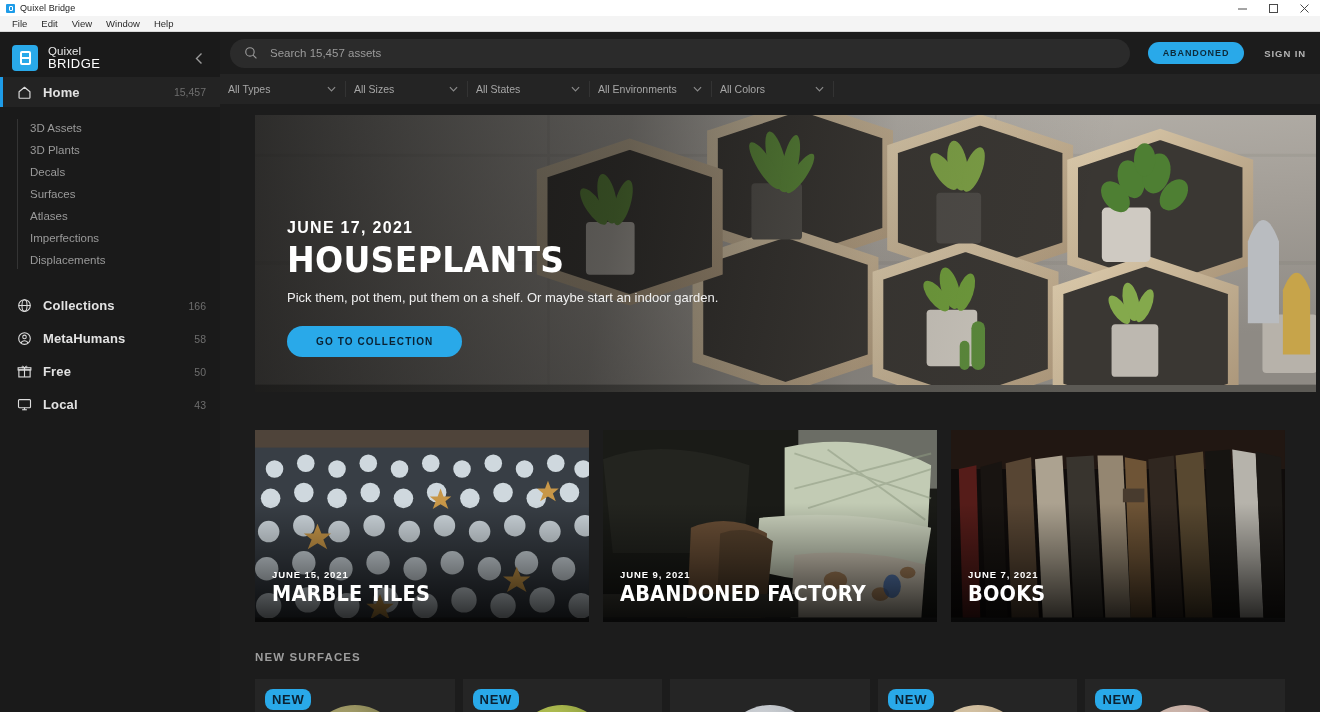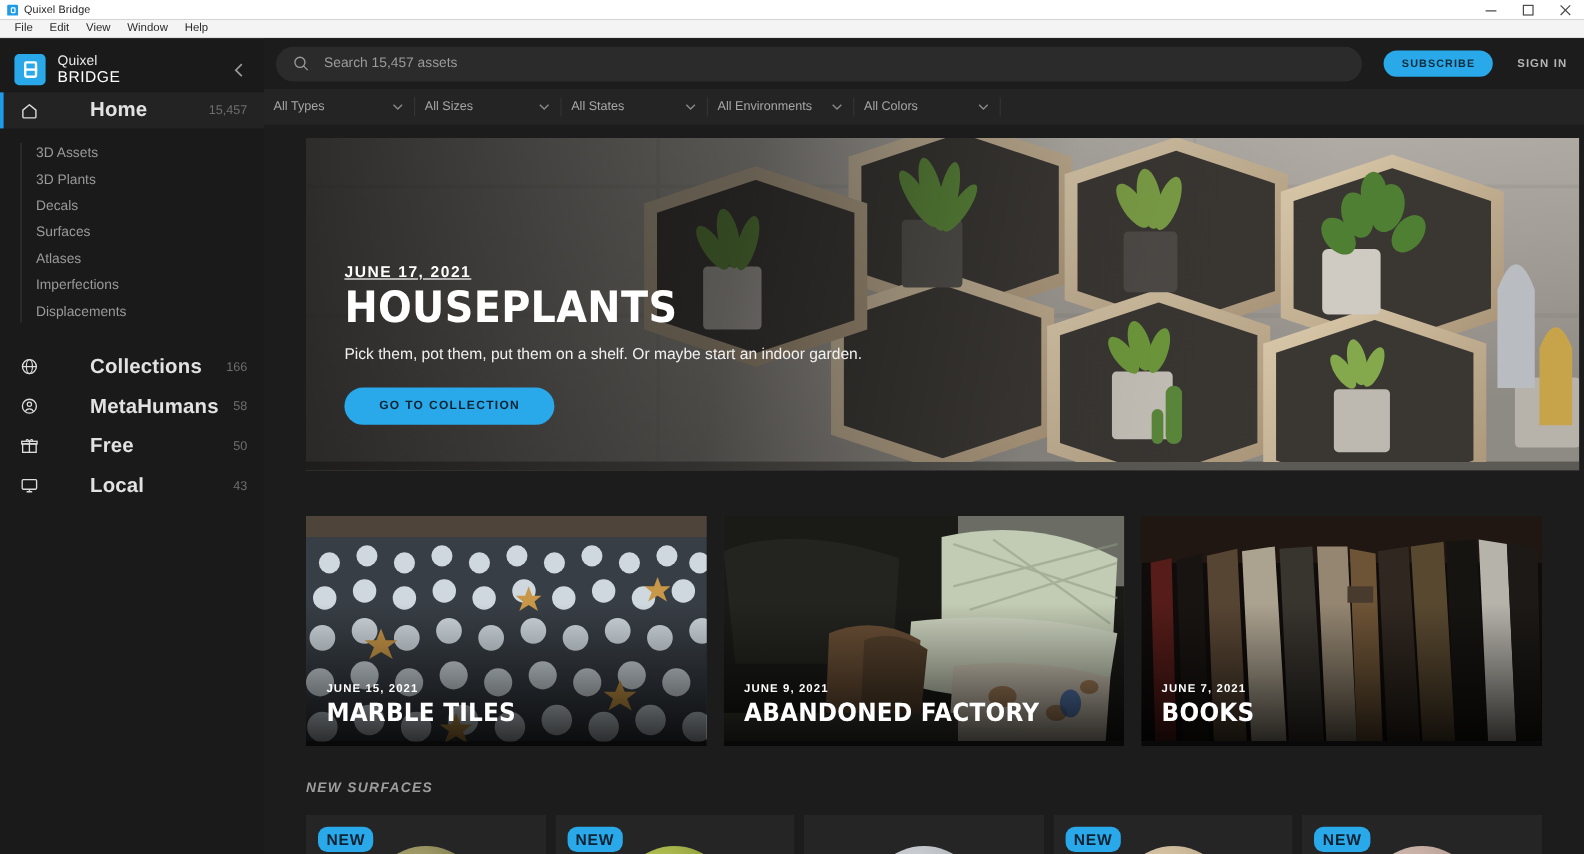--- a/index.html
+++ b/index.html
@@ -79,21 +79,21 @@
   .navrow.active { background: #232323; }
   .navrow.active::before {
     content: ""; position: absolute; left: 0; top: 0; bottom: 0;
     width: 3px; background: #1e9ce8;
   }
   .navrow .nicon {
     width: 17px; height: 17px; margin-right: 10px;
     display: flex; align-items: center; justify-content: center;
     color: #d7d7d7; flex-shrink: 0;
   }
-  .navrow .nlabel { font-size: 17px; color: #e2e2e2; font-weight: bold; letter-spacing: .15px; margin-left: 32px; }
+  .navrow .nlabel { font-size: 13px; color: #e2e2e2; font-weight: bold; letter-spacing: .15px; }
   .navrow .ncount { margin-left: auto; font-size: 10.5px; color: #6e6e6e; }
 
   .subnav { margin: 10px 0 6px 0; position: relative; padding-left: 30px; }
   .subnav::before {
     content: ""; position: absolute; left: 17px; top: 2px; bottom: 2px;
     width: 1px; background: #343434;
   }
   .subitem {
     height: 22px; display: flex; align-items: center;
     font-size: 11.5px; color: #9a9a9a; cursor: pointer;
@@ -152,21 +152,21 @@
   .hero {
     margin: 11px 4px 0 35px; height: 277px; position: relative; overflow: hidden;
     background: #5c5a55;
   }
   .hero-art { position: absolute; inset: 0; }
   .hero-overlay {
     position: absolute; inset: 0;
     background: linear-gradient(100deg, rgba(10,10,10,.80) 0%, rgba(15,15,15,.55) 34%, rgba(20,20,20,.10) 58%, rgba(20,20,20,0) 78%);
   }
   .hero-text { position: absolute; left: 32px; top: 104px; }
-  .hero-date { font-size: 13px; color: #ffffff; font-weight: bold; letter-spacing: 1.3px; text-decoration: underline; }
+  .hero-date { font-size: 16px; color: #ffffff; font-weight: bold; letter-spacing: 1.3px; }
   .hero-title {
     font-size: 36px; color: #ffffff; font-weight: bold;
     letter-spacing: .3px; margin-top: 5px; line-height: 1;
     font-family: "DejaVu Sans", sans-serif; transform: scaleX(.92); transform-origin: left;
   }
   .hero-sub { font-size: 13px; color: #f0f0f0; margin-top: 12px; }
   .hero-btn {
     margin-top: 21px; display: inline-block; background: #29a9e9;
     color: #0b2233; font-size: 10px; font-weight: bold; letter-spacing: 1.1px;
     padding: 10px 29px; border-radius: 18px; border: 0; cursor: pointer;
@@ -188,21 +188,21 @@
   .card-date { font-size: 9.5px; color: #ffffff; font-weight: bold; letter-spacing: .9px; }
   .card-title {
     font-size: 21px; color: #ffffff; font-weight: bold; margin-top: 4px;
     letter-spacing: .2px; line-height: 1;
     font-family: "DejaVu Sans", sans-serif; transform: scaleX(.92); transform-origin: left;
   }
 
   
   .section-title {
     margin: 29px 35px 0 35px; font-size: 11.5px; color: #9d9d9d;
-    font-weight: bold; letter-spacing: 1.1px; font-style: italic;
+    font-weight: bold; letter-spacing: 1.1px;
   }
   .thumbrow { display: flex; gap: 8px; margin: 16px 35px 0 35px; }
   .thumb {
     flex: 1; height: 60px; background: #252525; position: relative;
     overflow: hidden; cursor: pointer;
   }
   .thumb .sphere {
     position: absolute; left: 50%; top: 26px; transform: translateX(-50%);
     width: 96px; height: 96px; border-radius: 50%;
   }
@@ -346,21 +346,21 @@
     <div class="topbar">
       <div class="searchbox">
         <span class="sicon">
           <svg width="14" height="14" viewBox="0 0 16 16">
               <circle cx="6.8" cy="6.8" r="4.8" fill="none" stroke="#9a9a9a" stroke-width="1.3"></circle>
               <line x1="10.4" y1="10.4" x2="14.2" y2="14.2" stroke="#9a9a9a" stroke-width="1.3"></line>
             </svg>
         </span>
         <input type="text" placeholder="Search 15,457 assets" style="">
       </div>
-      <button class="subscribe">SUBSCRIBE</button>
+      <button class="subscribe">ABANDONED</button>
       <span class="signin">SIGN IN</span>
     </div>
 
     <div class="filterbar">
       <div class="filter" style="min-width:126px;padding-left:8px">
         <span class="flabel">All Types</span>
         <span class="fchev">
             <svg width="9" height="6" viewBox="0 0 10 6">
               <polyline points="1,1 5,5 9,1" fill="none" stroke="#8a8a8a" stroke-width="1.3"></polyline>
             </svg>

